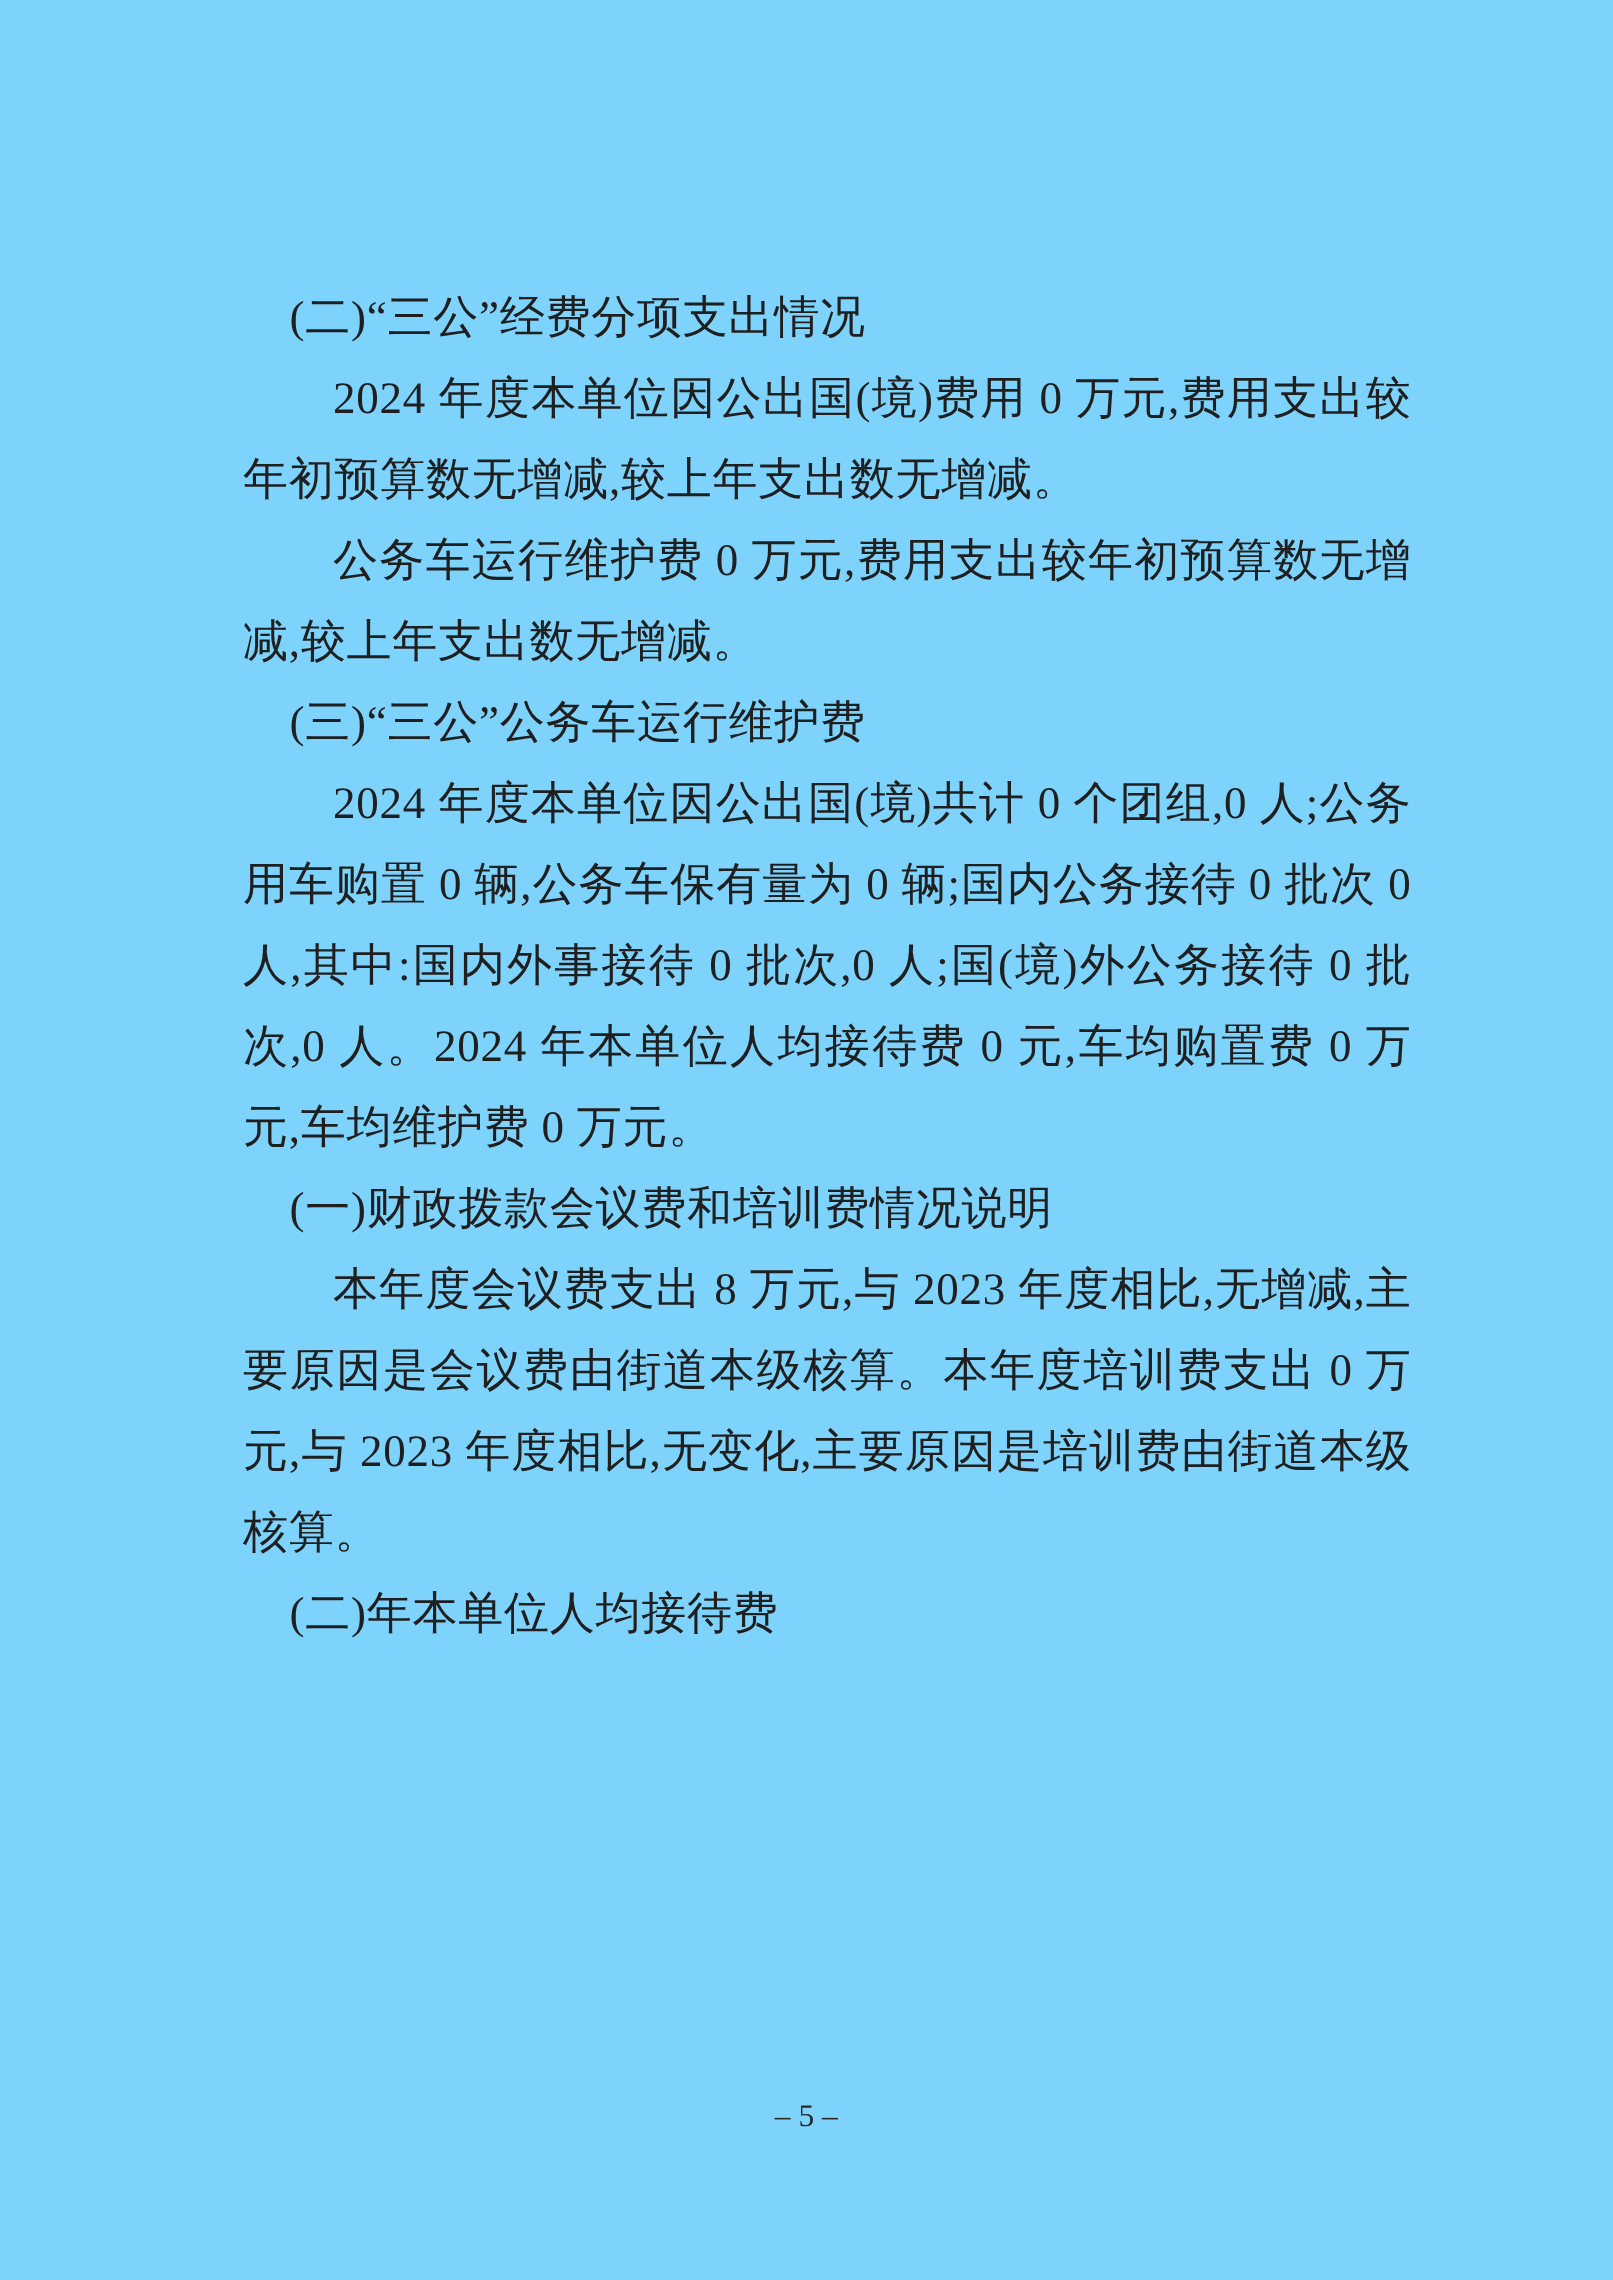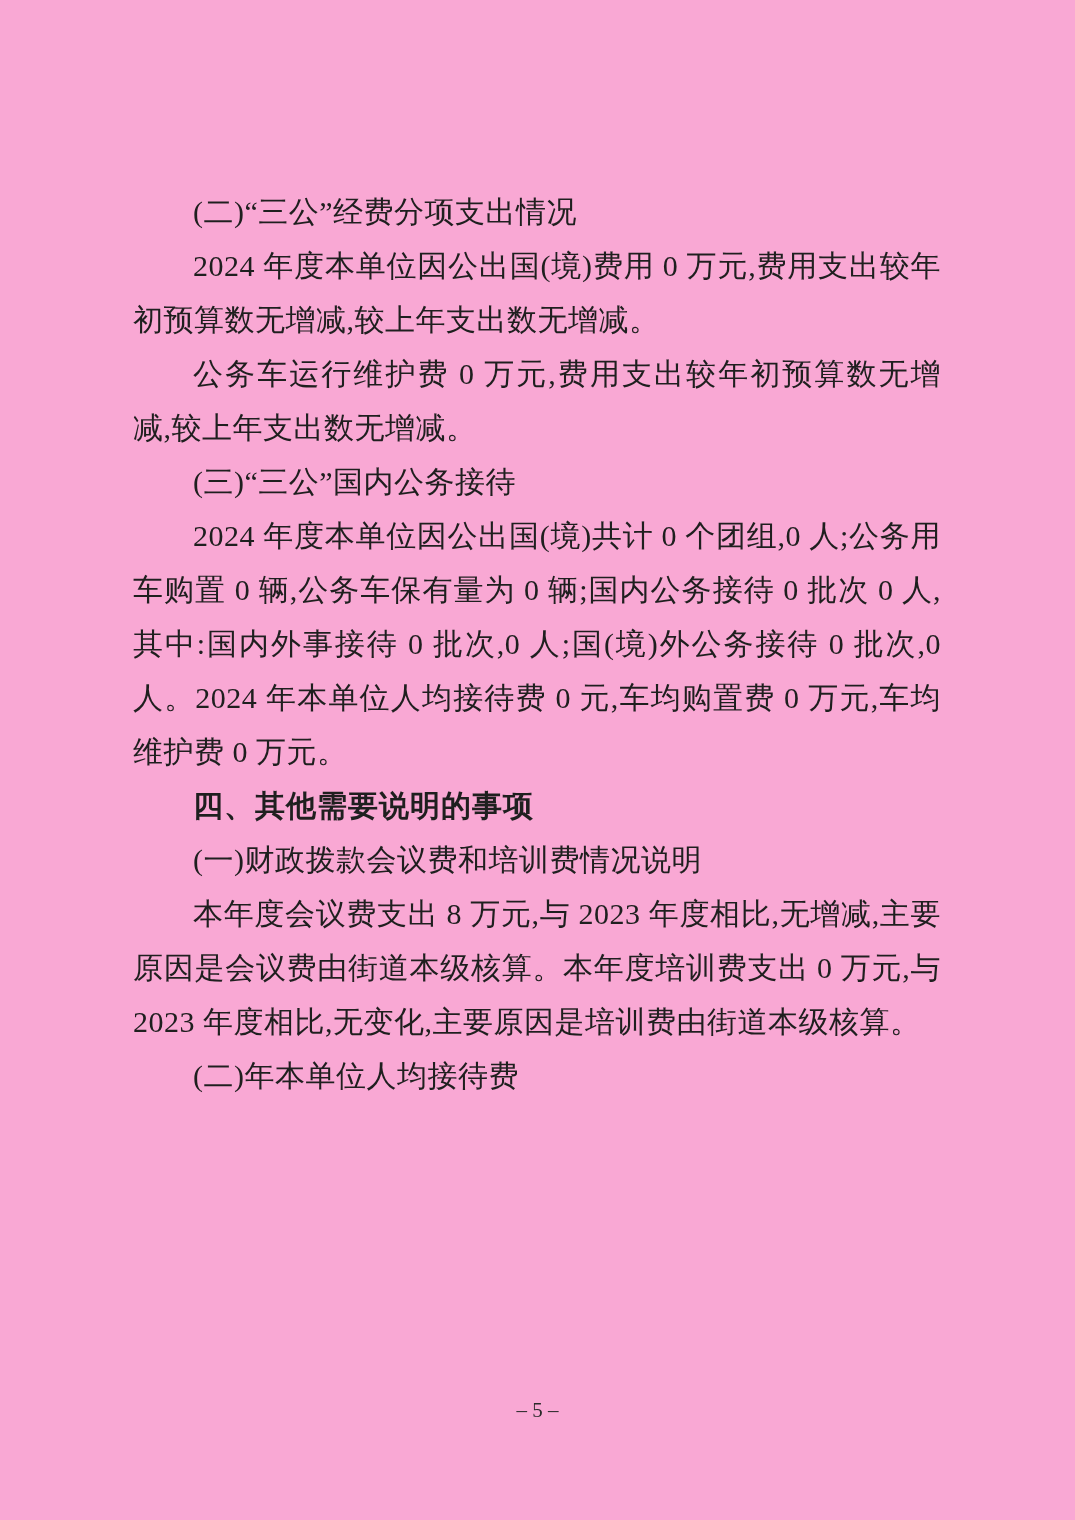--- a/index.html
+++ b/index.html
@@ -4,21 +4,21 @@
 <style>
   html, body {
     margin: 0;
     padding: 0;
     background: #ffffff;
   }
   .page {
     position: relative;
     width: 1075px;
     height: 1520px;
-    background: #f9a8d4;
+    background: #7dd3fc;
     overflow: hidden;
     font-family: "Liberation Serif", "DejaVu Serif", serif;
     color: #1f1f1f;
   }
   .content {
     position: absolute;
     left: 133px;
     top: 185px;
     width: 808px;
   }
@@ -28,20 +28,21 @@
     font-size: 30px;
     line-height: 54px;
     font-weight: normal;
     text-indent: 2em;
     letter-spacing: 0.5px;
   }
   p.body-para {
     text-align: justify;
     text-align-last: left;
     word-break: break-all;
+    margin-left: 29px;
   }
   h3.kai-heading {
     font-family: "Liberation Serif", "DejaVu Serif", serif;
     font-weight: normal;
   }
   h2.hei-heading {
     font-family: "Liberation Sans", "DejaVu Sans", sans-serif;
     font-weight: bold;
     letter-spacing: 1px;
   }
@@ -58,21 +59,20 @@
   }
 </style>
 </head>
 <body>
 
 <div class="page">
   <div class="content">
     <h3 class="kai-heading">(二)“三公”经费分项支出情况</h3>
     <p class="body-para">2024 年度本单位因公出国(境)费用 0 万元,费用支出较年初预算数无增减,较上年支出数无增减。</p>
     <p class="body-para">公务车运行维护费 0 万元,费用支出较年初预算数无增减,较上年支出数无增减。</p>
-    <h3 class="kai-heading">(三)“三公”国内公务接待</h3>
+    <h3 class="kai-heading">(三)“三公”公务车运行维护费</h3>
     <p class="body-para">2024 年度本单位因公出国(境)共计 0 个团组,0 人;公务用车购置 0 辆,公务车保有量为 0 辆;国内公务接待 0 批次 0 人,其中:国内外事接待 0 批次,0 人;国(境)外公务接待 0 批次,0 人。2024 年本单位人均接待费 0 元,车均购置费 0 万元,车均维护费 0 万元。</p>
-    <h2 class="hei-heading">四、其他需要说明的事项</h2>
     <h3 class="kai-heading">(一)财政拨款会议费和培训费情况说明</h3>
     <p class="body-para">本年度会议费支出 8 万元,与 2023 年度相比,无增减,主要原因是会议费由街道本级核算。本年度培训费支出 0 万元,与 2023 年度相比,无变化,主要原因是培训费由街道本级核算。</p>
     <h3 class="kai-heading">(二)年本单位人均接待费</h3>
   </div>
   <div class="footer">– 5 –</div>
 </div>
 
 </body></html>

